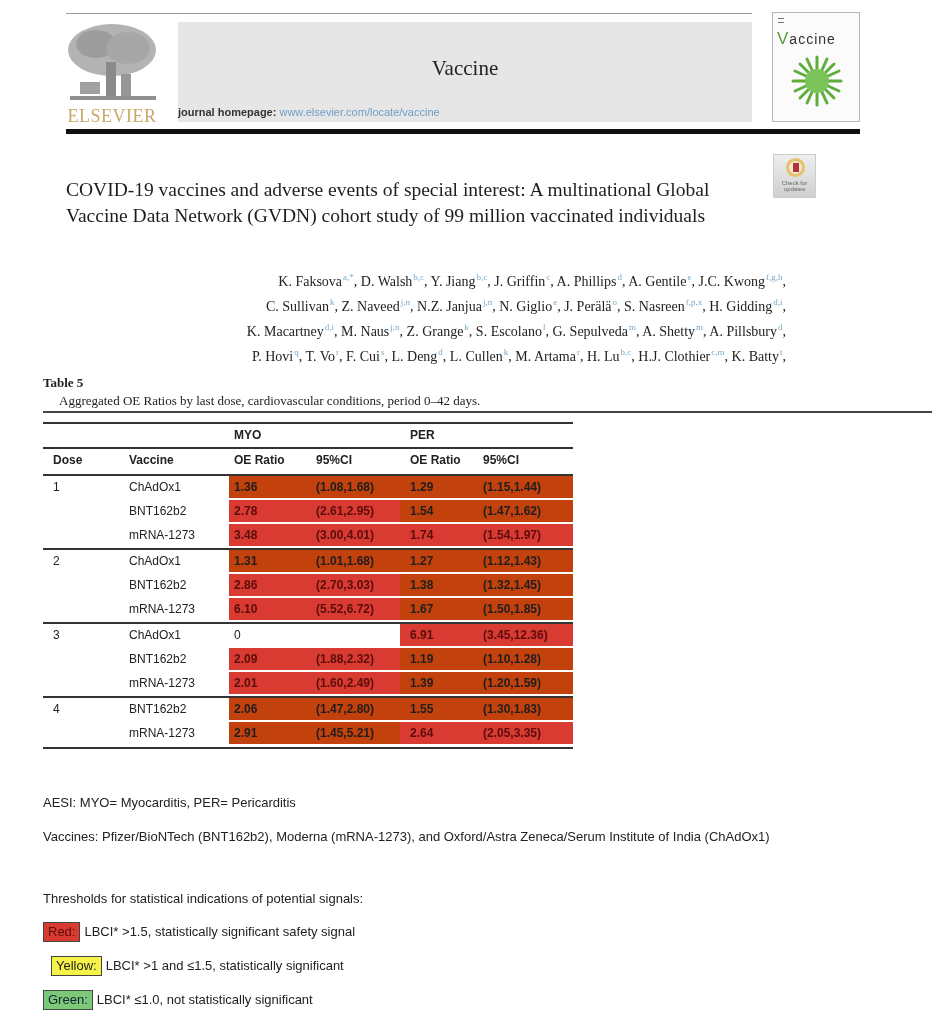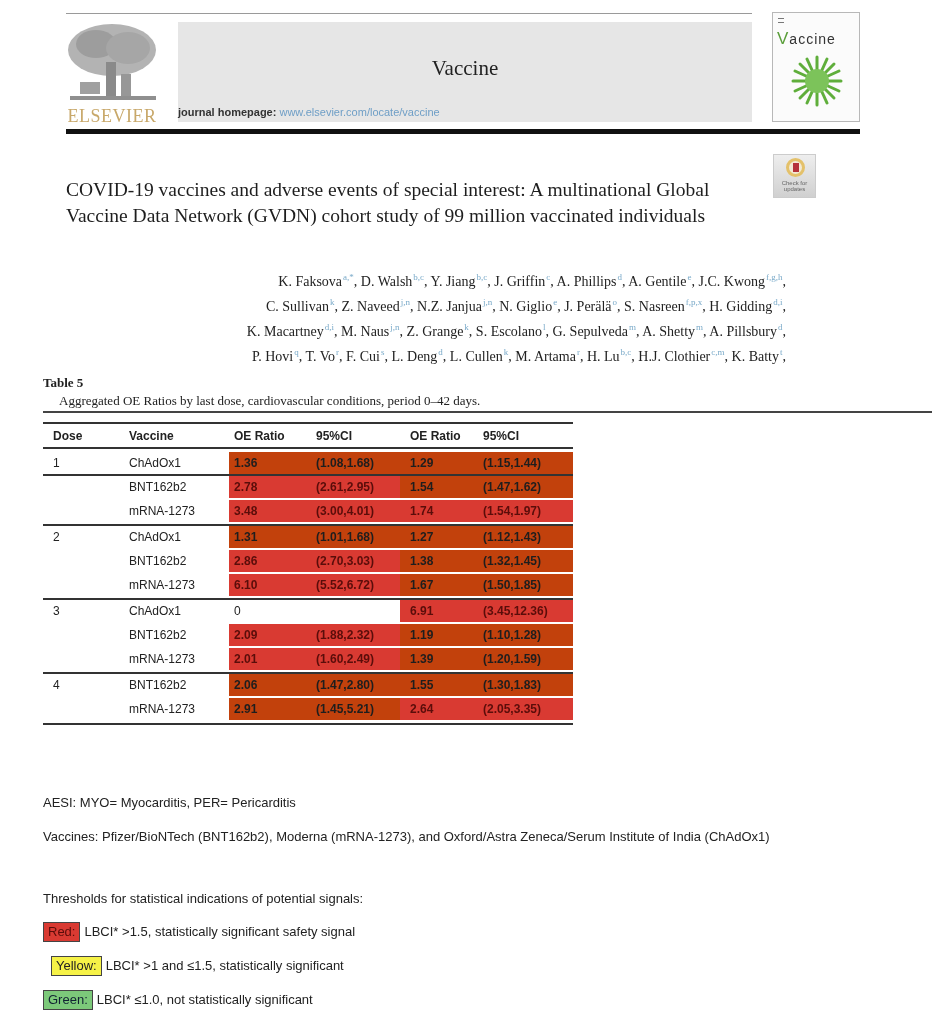--- a/index.html
+++ b/index.html
@@ -126,20 +126,24 @@
     <div><span>K. Macartney</span><sup>d,i</sup>, <span>M. Naus</span><sup>j,n</sup>, <span>Z. Grange</span><sup>k</sup>, <span>S. Escolano</span><sup>l</sup>, <span>G. Sepulveda</span><sup>m</sup>, <span>A. Shetty</span><sup>m</sup>, <span>A. Pillsbury</span><sup>d</sup>, </div>
     <div><span>P. Hovi</span><sup>q</sup>, <span>T. Vo</span><sup>r</sup>, <span>F. Cui</span><sup>s</sup>, <span>L. Deng</span><sup>d</sup>, <span>L. Cullen</span><sup>k</sup>, <span>M. Artama</span><sup>r</sup>, <span>H. Lu</span><sup>b,c</sup>, <span>H.J. Clothier</span><sup>c,m</sup>, <span>K. Batty</span><sup>t</sup>, </div>
   </div>
 
 <div class="table-label">Table 5</div>
 <div class="table-caption">Aggregated OE Ratios by last dose, cardiovascular conditions, period 0–42 days.</div>
 <div class="caption-rule"></div>
 
 <div class="tbl">
   <div class="rule" style="top:0;"></div>
+  <div class="row" style="margin-top:2px;">
+    <div class="cell c-myo-oe hdr">MYO</div>
+    <div class="cell c-per-oe hdr">PER</div>
+  </div>
   <div class="rule" style="top:25px;"></div>
   <div class="row" style="margin-top:3px;">
     <div class="cell c-dose hdr">Dose</div>
     <div class="cell c-vac hdr">Vaccine</div>
     <div class="cell c-myo-oe hdr">OE Ratio</div>
     <div class="cell c-myo-ci hdr">95%CI</div>
     <div class="cell c-per-oe hdr">OE Ratio</div>
     <div class="cell c-per-ci hdr">95%CI</div>
   </div>
   <div class="rule" style="top:52px;"></div>

